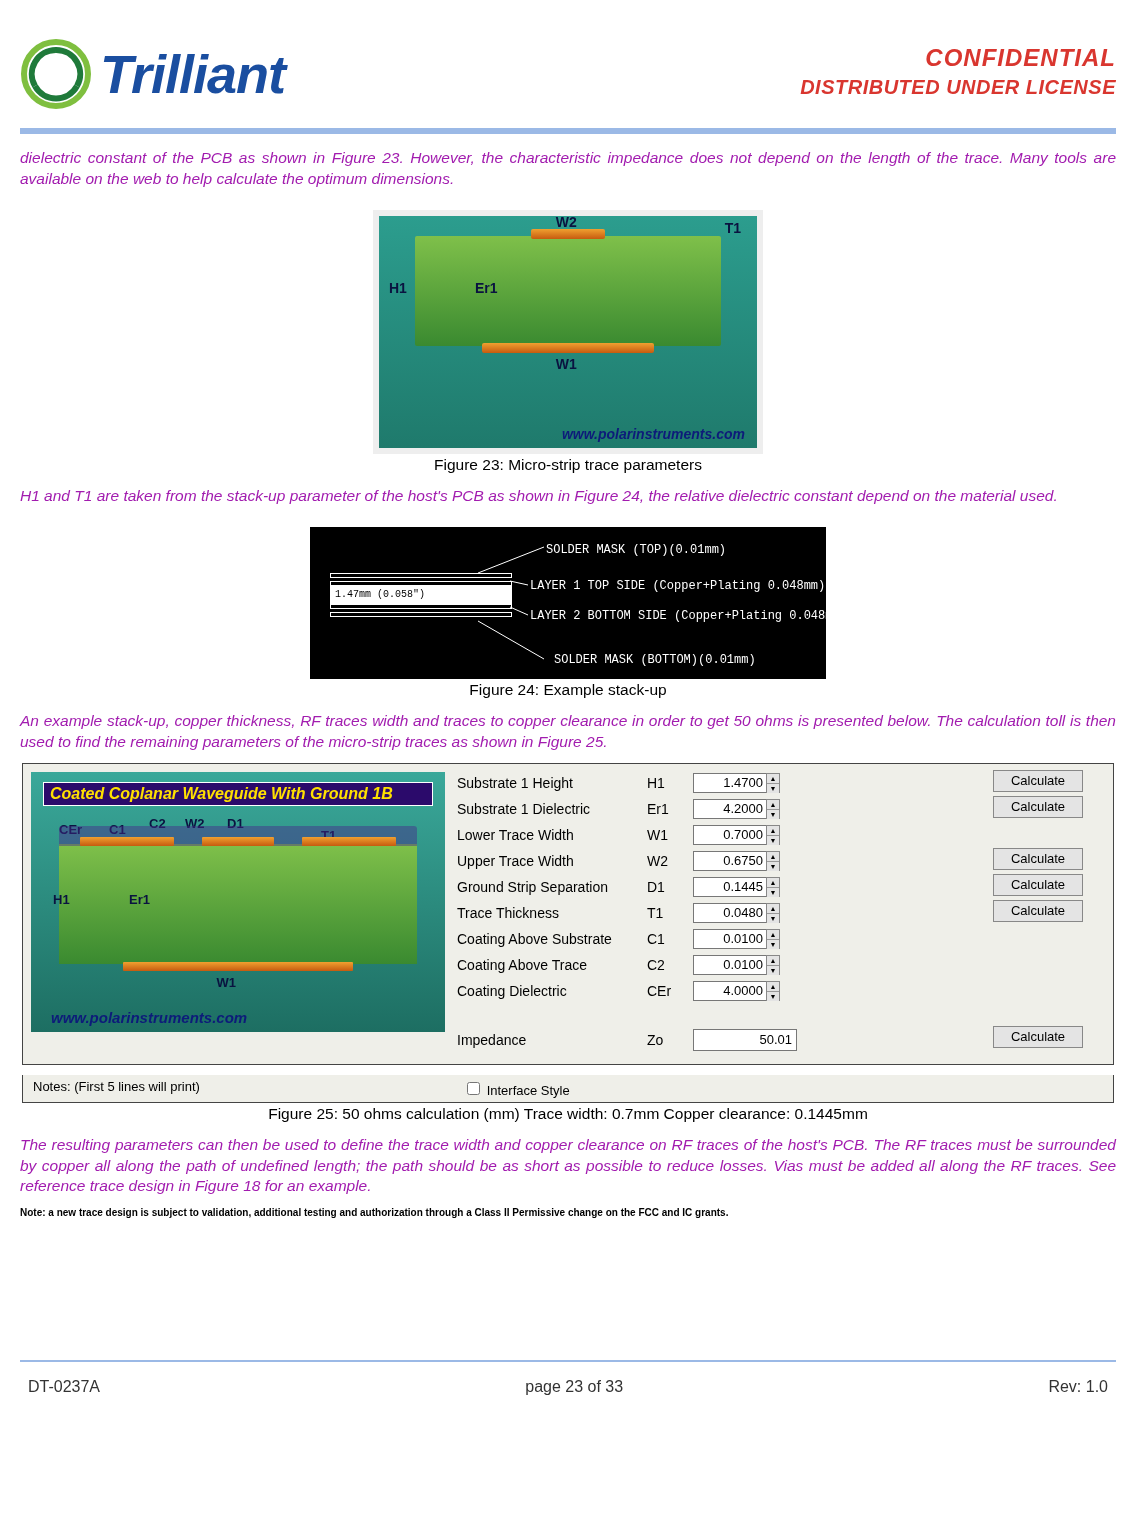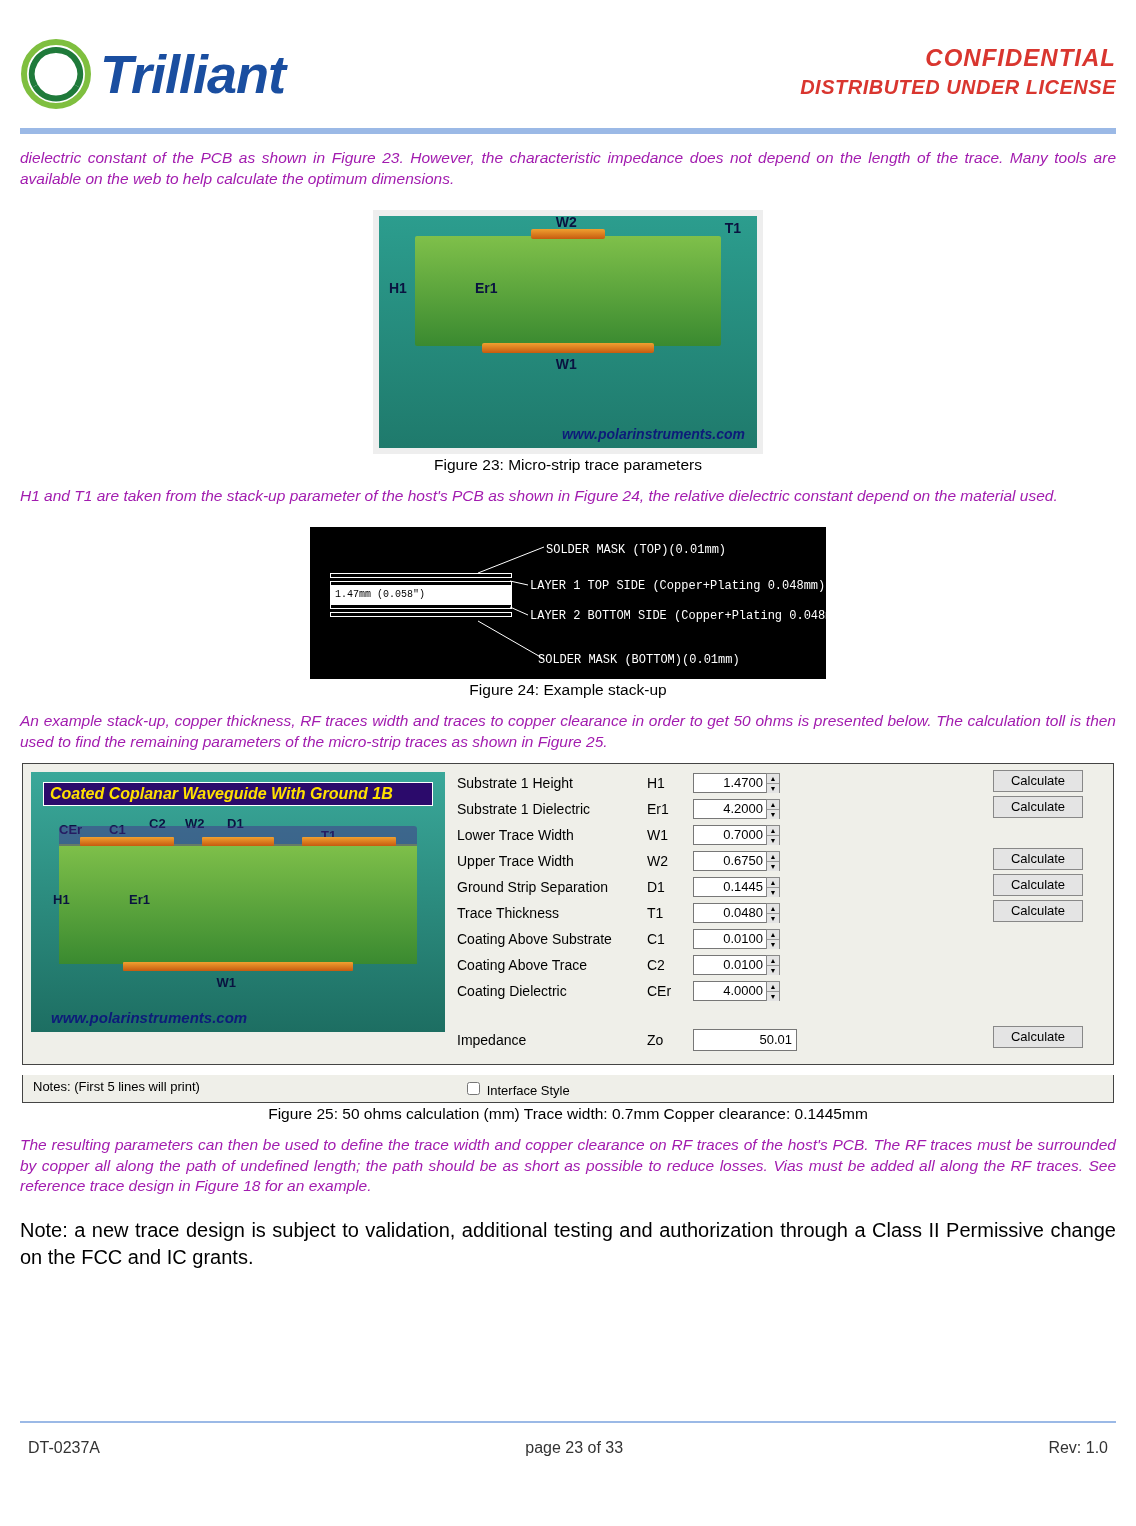--- a/index.html
+++ b/index.html
@@ -72,24 +72,24 @@
     margin: 8px 0;
     text-align: justify;
     font-style: italic;
   }
   .caption {
     text-align: center;
     font-size: 15.5px;
     margin: 2px 0 12px 0;
   }
   .note {
-    font-weight: 400;
-    font-size: 20px;
+    font-weight: 700;
+    font-size: 10px;
     line-height: 1.35;
-    margin-top: 20px;
+    margin-top: 9px;
     text-align: justify;
   }
   .fig-wrap {
     text-align: center;
     margin-top: 20px;
   }
 
   
   .fig23 {
     width: 390px; height: 244px; margin: 0 auto;
@@ -244,21 +244,21 @@
       <div class="fig24-stack">
         <div class="fig24-layer-thin"></div>
         <div class="fig24-layer-thin" style="margin-top:3px;"></div>
         <div class="fig24-layer-thick">1.47mm (0.058")</div>
         <div class="fig24-layer-thin"></div>
         <div class="fig24-layer-thin" style="margin-top:3px;"></div>
       </div>
       <span class="fig24-txt" style="top:16px; left:236px;">SOLDER MASK (TOP)(0.01mm)</span>
       <span class="fig24-txt" style="top:52px; left:220px;">LAYER 1 TOP SIDE (Copper+Plating 0.048mm)</span>
       <span class="fig24-txt" style="top:82px; left:220px;">LAYER 2 BOTTOM SIDE (Copper+Plating 0.048mm)</span>
-      <span class="fig24-txt" style="top:126px; left:228px;">SOLDER MASK (BOTTOM)(0.01mm)</span>
+      <span class="fig24-txt" style="top:126px; left:244px;">SOLDER MASK (BOTTOM)(0.01mm)</span>
       <svg style="position:absolute; left:0; top:0;" width="516" height="152">
         <line x1="168" y1="46" x2="234" y2="20" stroke="#fff"></line>
         <line x1="200" y1="54" x2="218" y2="58" stroke="#fff"></line>
         <line x1="200" y1="80" x2="218" y2="88" stroke="#fff"></line>
         <line x1="168" y1="94" x2="234" y2="132" stroke="#fff"></line>
       </svg>
     </div>
     <div class="caption">Figure 24: Example stack-up</div>
   </div>
 

